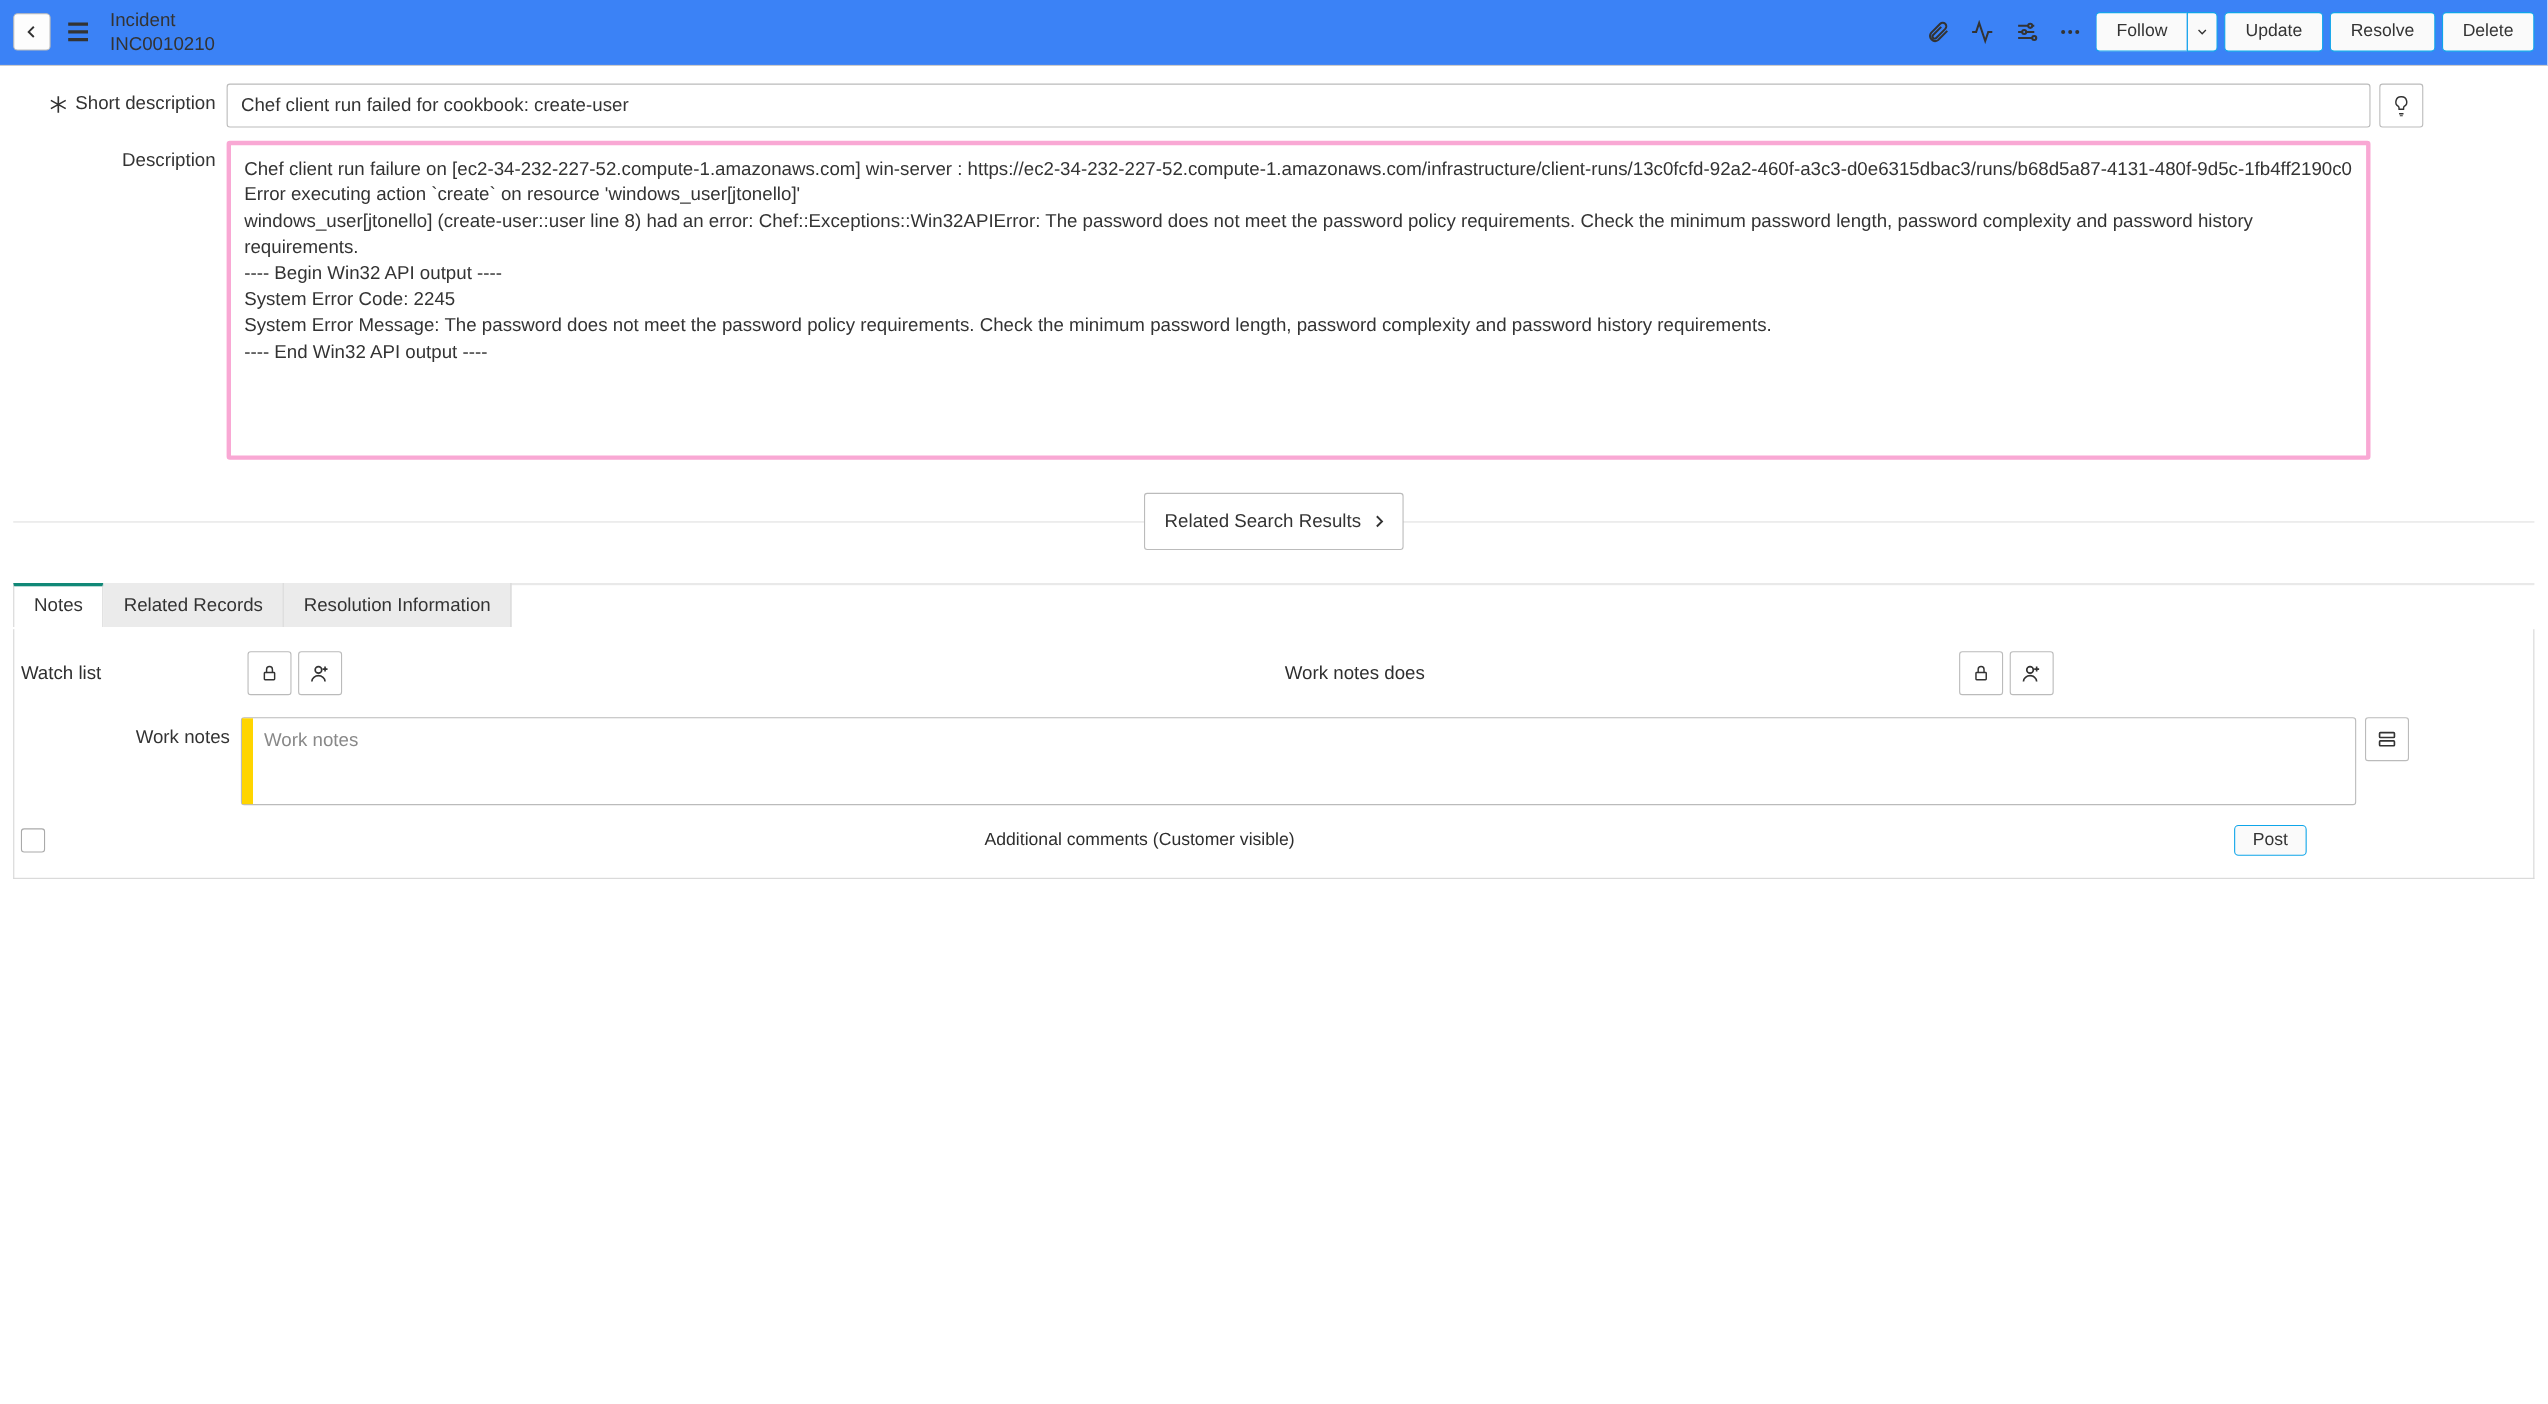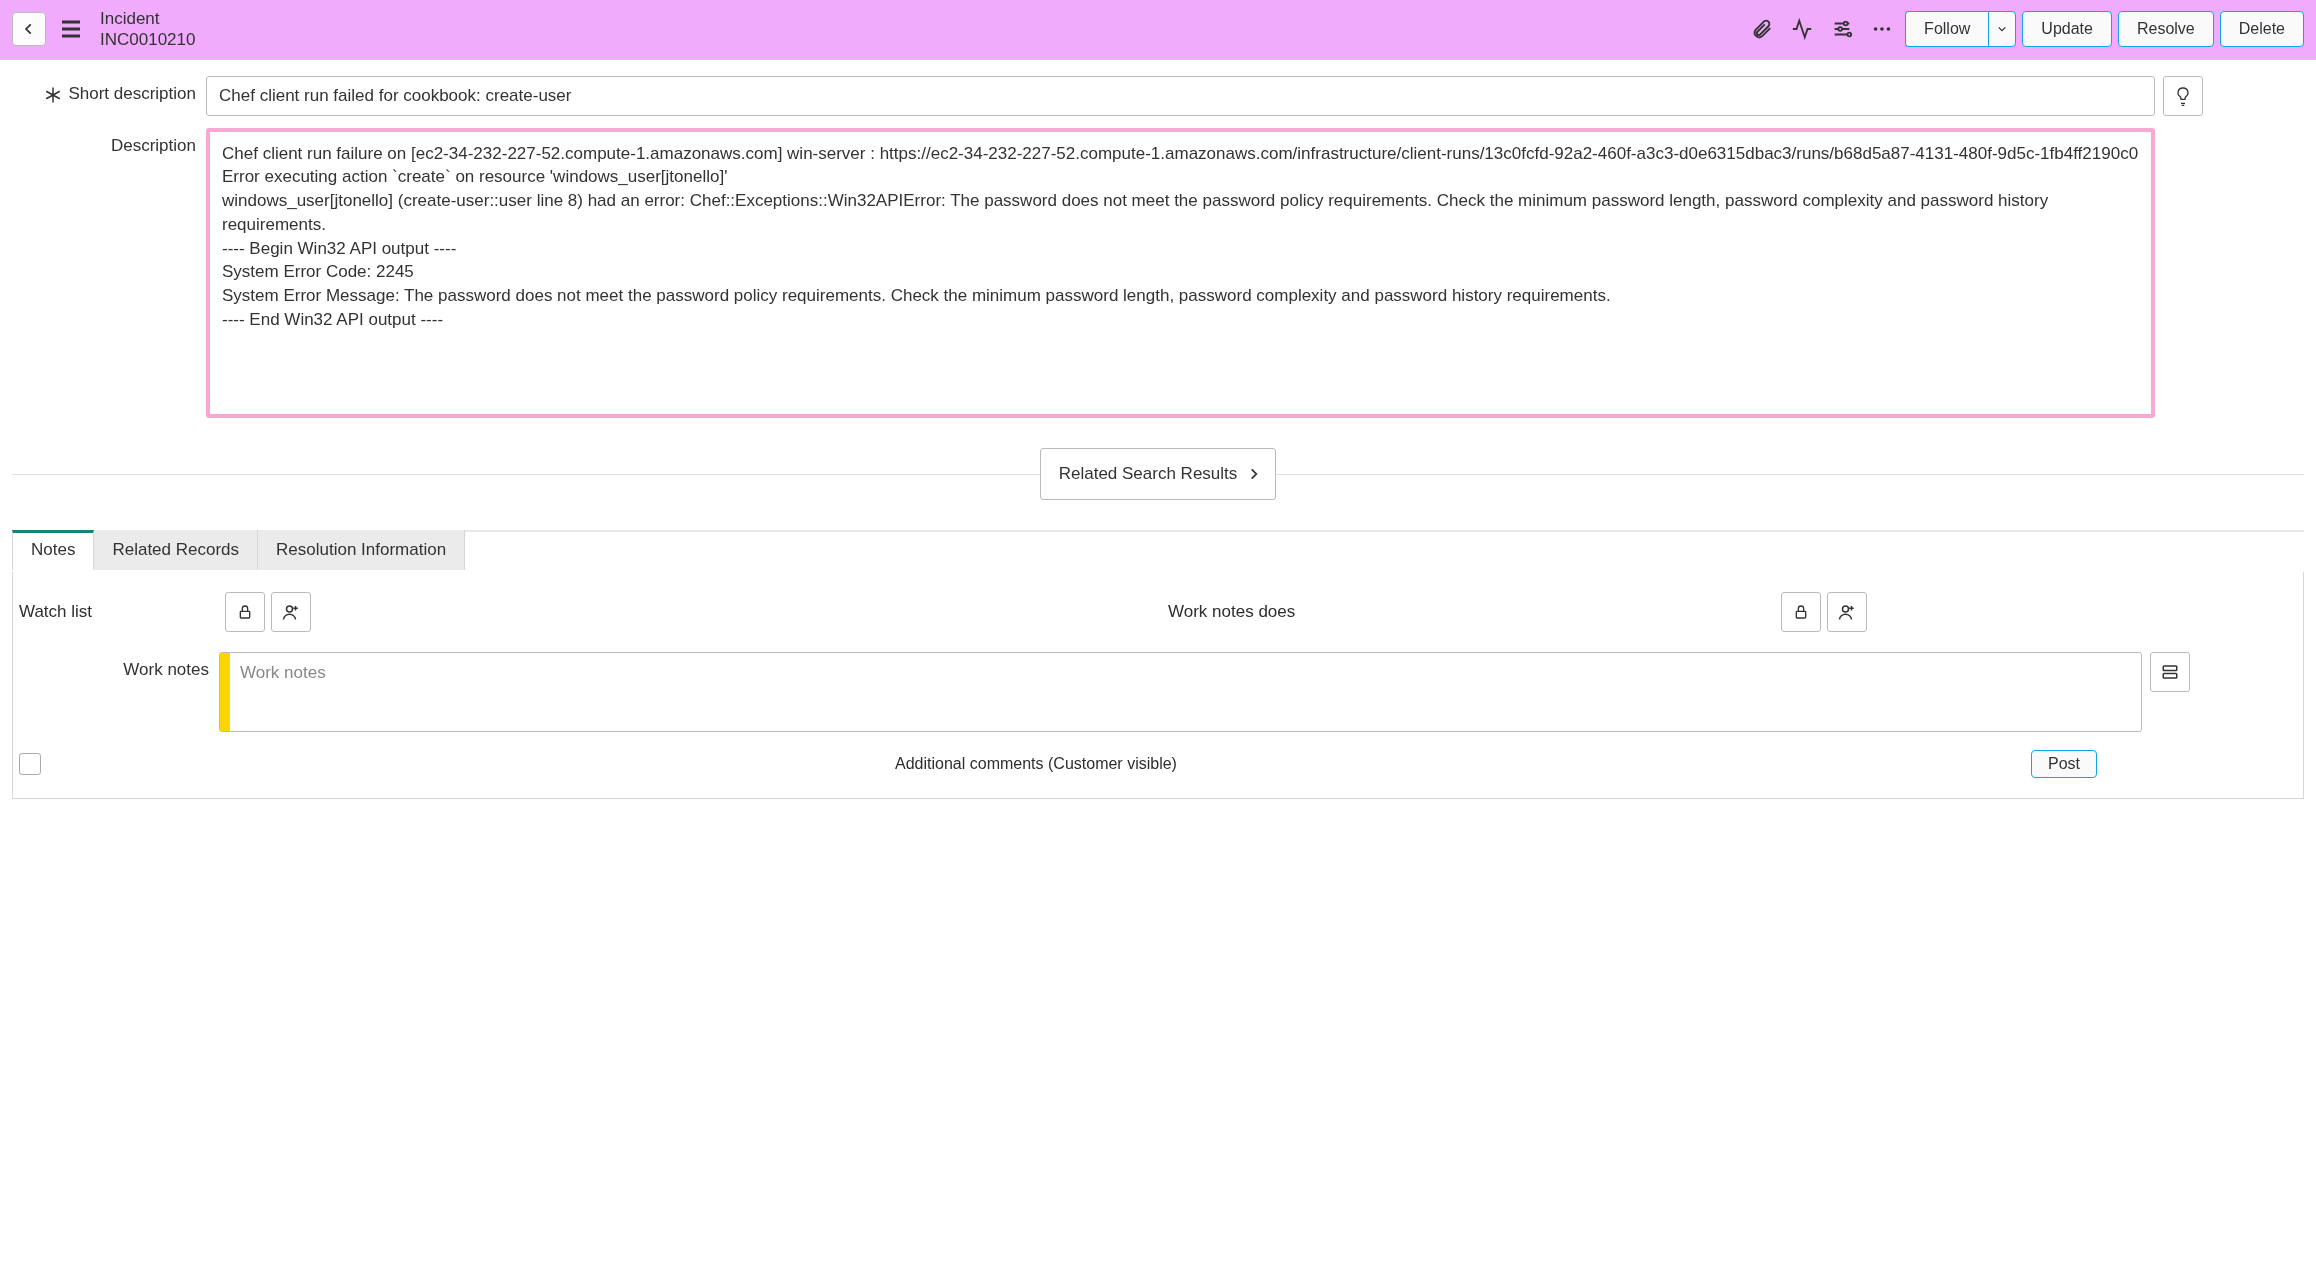--- a/index.html
+++ b/index.html
@@ -9,21 +9,21 @@
 }
 body {
   font-family: -apple-system, BlinkMacSystemFont, "Segoe UI", Arial, sans-serif;
   font-size: 16px;
   color: #2e2e2e;
   background: #fff;
 }
 .topbar {
   display: flex;
   align-items: center;
-  background: #f0abfc;
+  background: #3b82f6;
   padding: 8px 12px;
   border-bottom: 1px solid #ccc;
   gap: 8px;
 }
 .icon-btn {
   display: inline-flex;
   align-items: center;
   justify-content: center;
   width: 34px;
   height: 34px;

